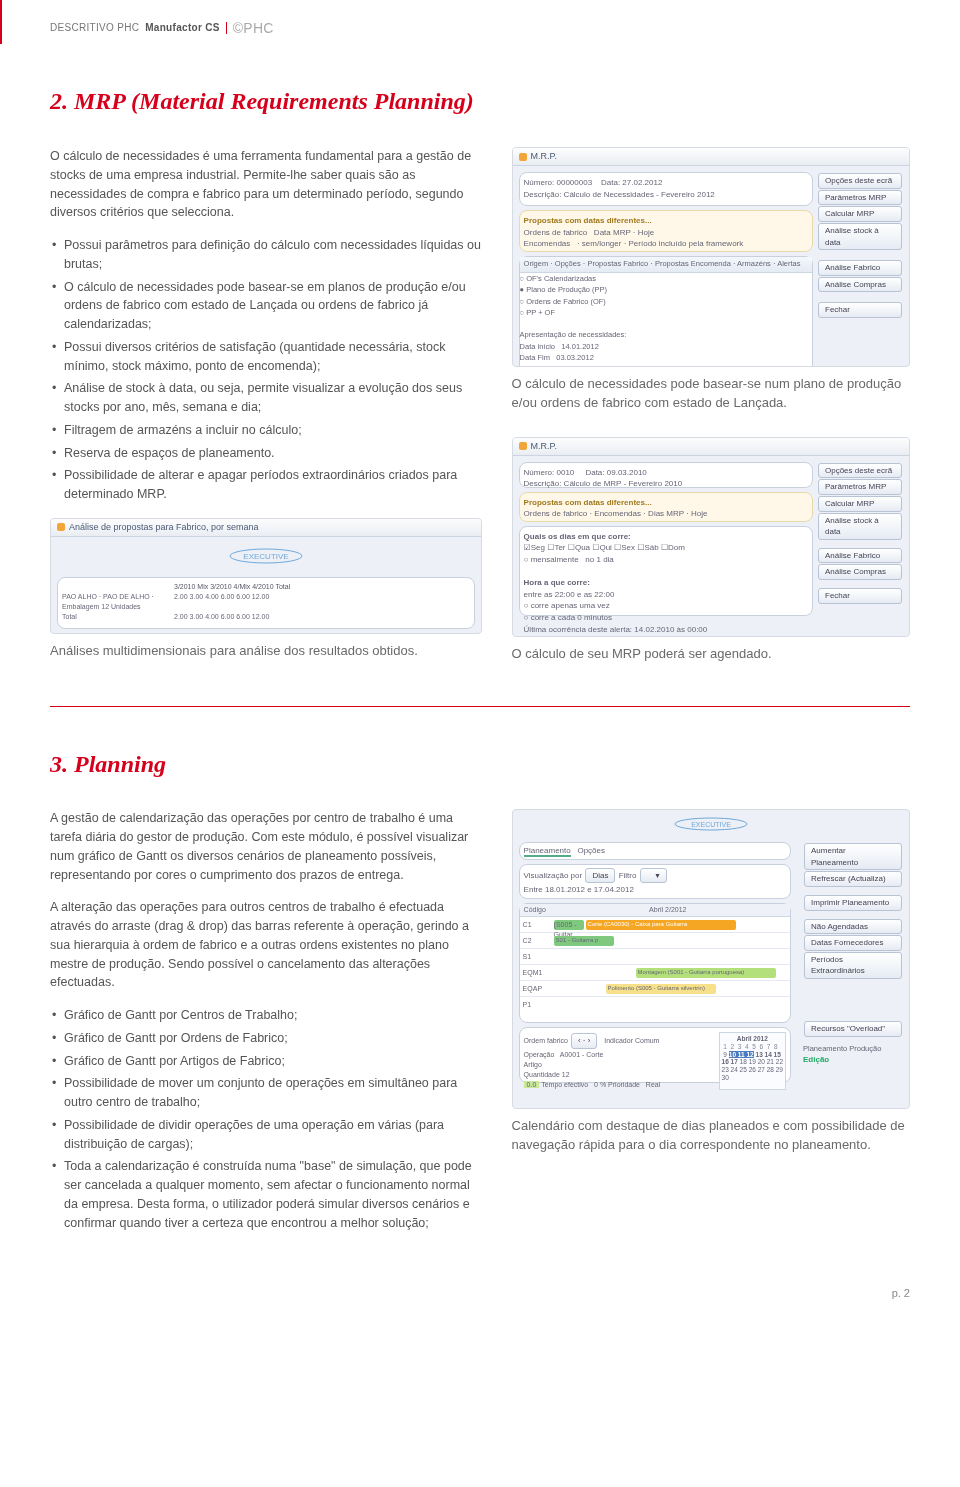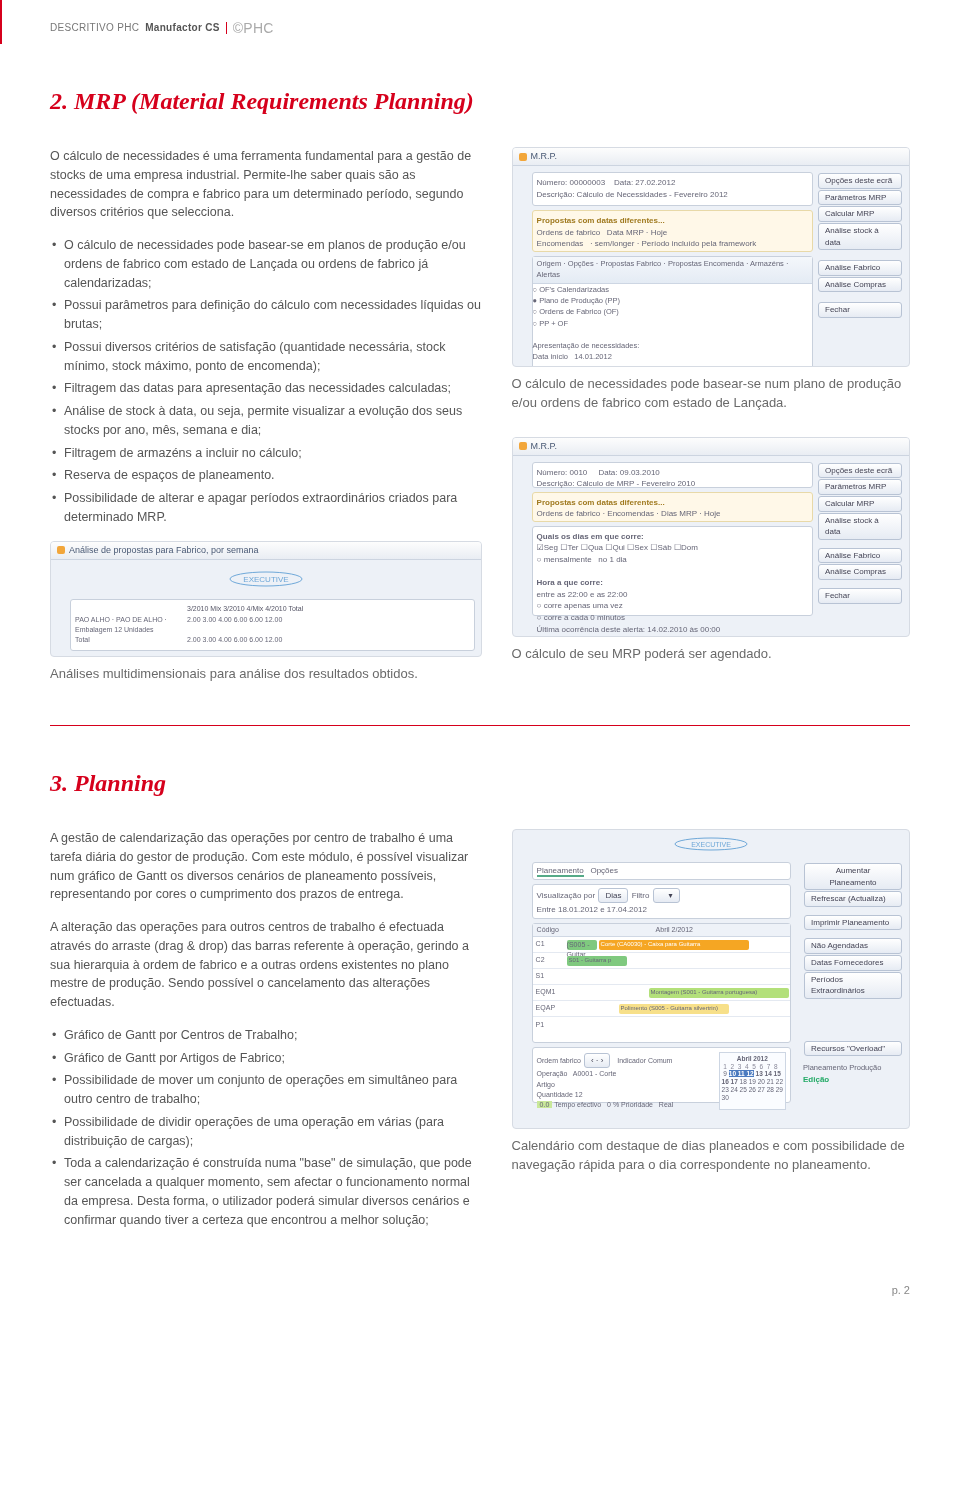--- a/index.html
+++ b/index.html
@@ -15,21 +15,21 @@
   .col-right { flex: 1 1 48%; }
   p { color: #555; margin-bottom: 14px; font-size: 12.5px; line-height: 1.5; }
   ul.bullets { list-style: none; padding: 0; margin: 6px 0 14px 0; }
   ul.bullets > li { position: relative; padding-left: 14px; margin-bottom: 4px; color: #555; font-size: 12.5px; line-height: 1.5; }
   ul.bullets > li::before { content: "•"; position: absolute; left: 2px; top: 0; color: #555; }
   .fig { border: 1px solid #d6dbe3; background: #edf1f7; border-radius: 4px; margin-bottom: 8px; position: relative; overflow: hidden; }
   .fig-title { background: linear-gradient(#fdfdfd,#e9edf3); font-size: 9px; color: #4a5a75; padding: 2px 6px; border-bottom: 1px solid #ccd4e0; display:flex; align-items:center; gap:4px;}
   .fig-title .icon { width:8px; height:8px; background:#f2a63a; border-radius:2px; display:inline-block;}
   .fig-body { padding: 6px; }
   .caption { font-size: 13px; color: #6a6a6a; margin: 6px 0 24px 0; line-height: 1.45; }
-  .mini-panel { background:#fff; border:1px solid #c8d0dc; border-radius:3px; padding:4px; margin-bottom:4px; font-size:8px; color:#667;margin-left:13px; }
+  .mini-panel { background:#fff; border:1px solid #c8d0dc; border-radius:8px; padding:4px; margin-bottom:4px; font-size:8px; color:#667; }
   .mini-btn { display:inline-block; background:linear-gradient(#fff,#e6ebf3); border:1px solid #b8c3d4; border-radius:3px; padding:1px 6px; font-size:8px; color:#445; margin:1px; }
   .divider { border:none; border-top:1px solid #d6001c; margin: 18px 0 8px 0; }
   .footer { text-align:right; font-size:11px; color:#888; padding: 40px 0 10px 0; }
   .gantt-bar { height:10px; border-radius:2px; display:inline-block; vertical-align:middle; }
 </style>
 </head>
 <body>
 
 <div class="page">
 
@@ -39,24 +39,23 @@
     <span class="sep"></span>
     <span class="brand">©PHC</span>
   </div>
 
   <h2 class="section-title">2. MRP (Material Requirements Planning)</h2>
 
   <div class="two-col">
     <div class="col-left">
       <p>O cálculo de necessidades é uma ferramenta fundamental para a gestão de stocks de uma empresa industrial. Permite-lhe saber quais são as necessidades de compra e fabrico para um determinado período, segundo diversos critérios que selecciona.</p>
       <ul class="bullets">
+        <li>Possui parâmetros para definição do cálculo com necessidades líquidas ou brutas;</li>
         <li>O cálculo de necessidades pode basear-se em planos de produção e/ou ordens de fabrico com estado de Lançada ou ordens de fabrico já calendarizadas;</li>
-        <li>Possui parâmetros para definição do cálculo com necessidades líquidas ou brutas;</li>
         <li>Possui diversos critérios de satisfação (quantidade necessária, stock mínimo, stock máximo, ponto de encomenda);</li>
-        <li>Filtragem das datas para apresentação das necessidades calculadas;</li>
         <li>Análise de stock à data, ou seja, permite visualizar a evolução dos seus stocks por ano, mês, semana e dia;</li>
         <li>Filtragem de armazéns a incluir no cálculo;</li>
         <li>Reserva de espaços de planeamento.</li>
         <li>Possibilidade de alterar e apagar períodos extraordinários criados para determinado MRP.</li>
       </ul>
 
       <div class="fig" style="height:116px;">
         <div class="fig-title">
             <span class="icon"></span>
             <span>Análise de propostas para Fabrico, por semana</span>
@@ -184,20 +183,21 @@
   <hr class="divider">
 
   <h2 class="section-title">3. Planning</h2>
 
   <div class="two-col">
     <div class="col-left">
       <p>A gestão de calendarização das operações por centro de trabalho é uma tarefa diária do gestor de produção. Com este módulo, é possível visualizar num gráfico de Gantt os diversos cenários de planeamento possíveis, representando por cores o cumprimento dos prazos de entrega.</p>
       <p>A alteração das operações para outros centros de trabalho é efectuada através do arraste (drag &amp; drop) das barras referente à operação, gerindo a sua hierarquia à ordem de fabrico e a outras ordens existentes no plano mestre de produção. Sendo possível o cancelamento das alterações efectuadas.</p>
       <ul class="bullets">
         <li>Gráfico de Gantt por Centros de Trabalho;</li>
+        <li>Gráfico de Gantt por Ordens de Fabrico;</li>
         <li>Gráfico de Gantt por Artigos de Fabrico;</li>
         <li>Possibilidade de mover um conjunto de operações em simultâneo para outro centro de trabalho;</li>
         <li>Possibilidade de dividir operações de uma operação em várias (para distribuição de cargas);</li>
         <li>Toda a calendarização é construída numa "base" de simulação, que pode ser cancelada a qualquer momento, sem afectar o funcionamento normal da empresa. Desta forma, o utilizador poderá simular diversos cenários e confirmar quando tiver a certeza que encontrou a melhor solução;</li>
       </ul>
     </div>
 
     <div class="col-right">
 
       <div class="fig" style="height:300px;">
@@ -267,21 +267,21 @@
                     <div style="color:#889;">&nbsp;1&nbsp;&nbsp;2&nbsp;&nbsp;3&nbsp;&nbsp;4&nbsp;&nbsp;5&nbsp;&nbsp;6&nbsp;&nbsp;7&nbsp;&nbsp;8</div>
                     <div>&nbsp;9&nbsp;<b style="background:#4a7abf;color:#fff;">10&nbsp;11&nbsp;12</b>&nbsp;<b>13&nbsp;14&nbsp;15</b></div>
                     <div><b>16&nbsp;17</b>&nbsp;18&nbsp;19&nbsp;20&nbsp;21&nbsp;22</div>
                     <div>23&nbsp;24&nbsp;25&nbsp;26&nbsp;27&nbsp;28&nbsp;29</div>
                     <div>30</div>
                   </div>
                 </div>
               </div>
             </div>
             <div style="width:100px;">
-              <div class="mini-btn" style="display:block;text-align:center;">Aumentar Planeamento</div>
+              <div class="mini-btn" style="display:block;">Aumentar Planeamento</div>
               <div class="mini-btn" style="display:block;">Refrescar (Actualiza)</div>
               <div style="height:6px;"></div>
               <div class="mini-btn" style="display:block;">Imprimir Planeamento</div>
               <div style="height:6px;"></div>
               <div class="mini-btn" style="display:block;">Não Agendadas</div>
               <div class="mini-btn" style="display:block;">Datas Fornecedores</div>
               <div class="mini-btn" style="display:block;">Períodos Extraordinários</div>
               <div style="height:40px;"></div>
               <div class="mini-btn" style="display:block;">Recursos "Overload"</div>
               <div style="height:6px;"></div>

